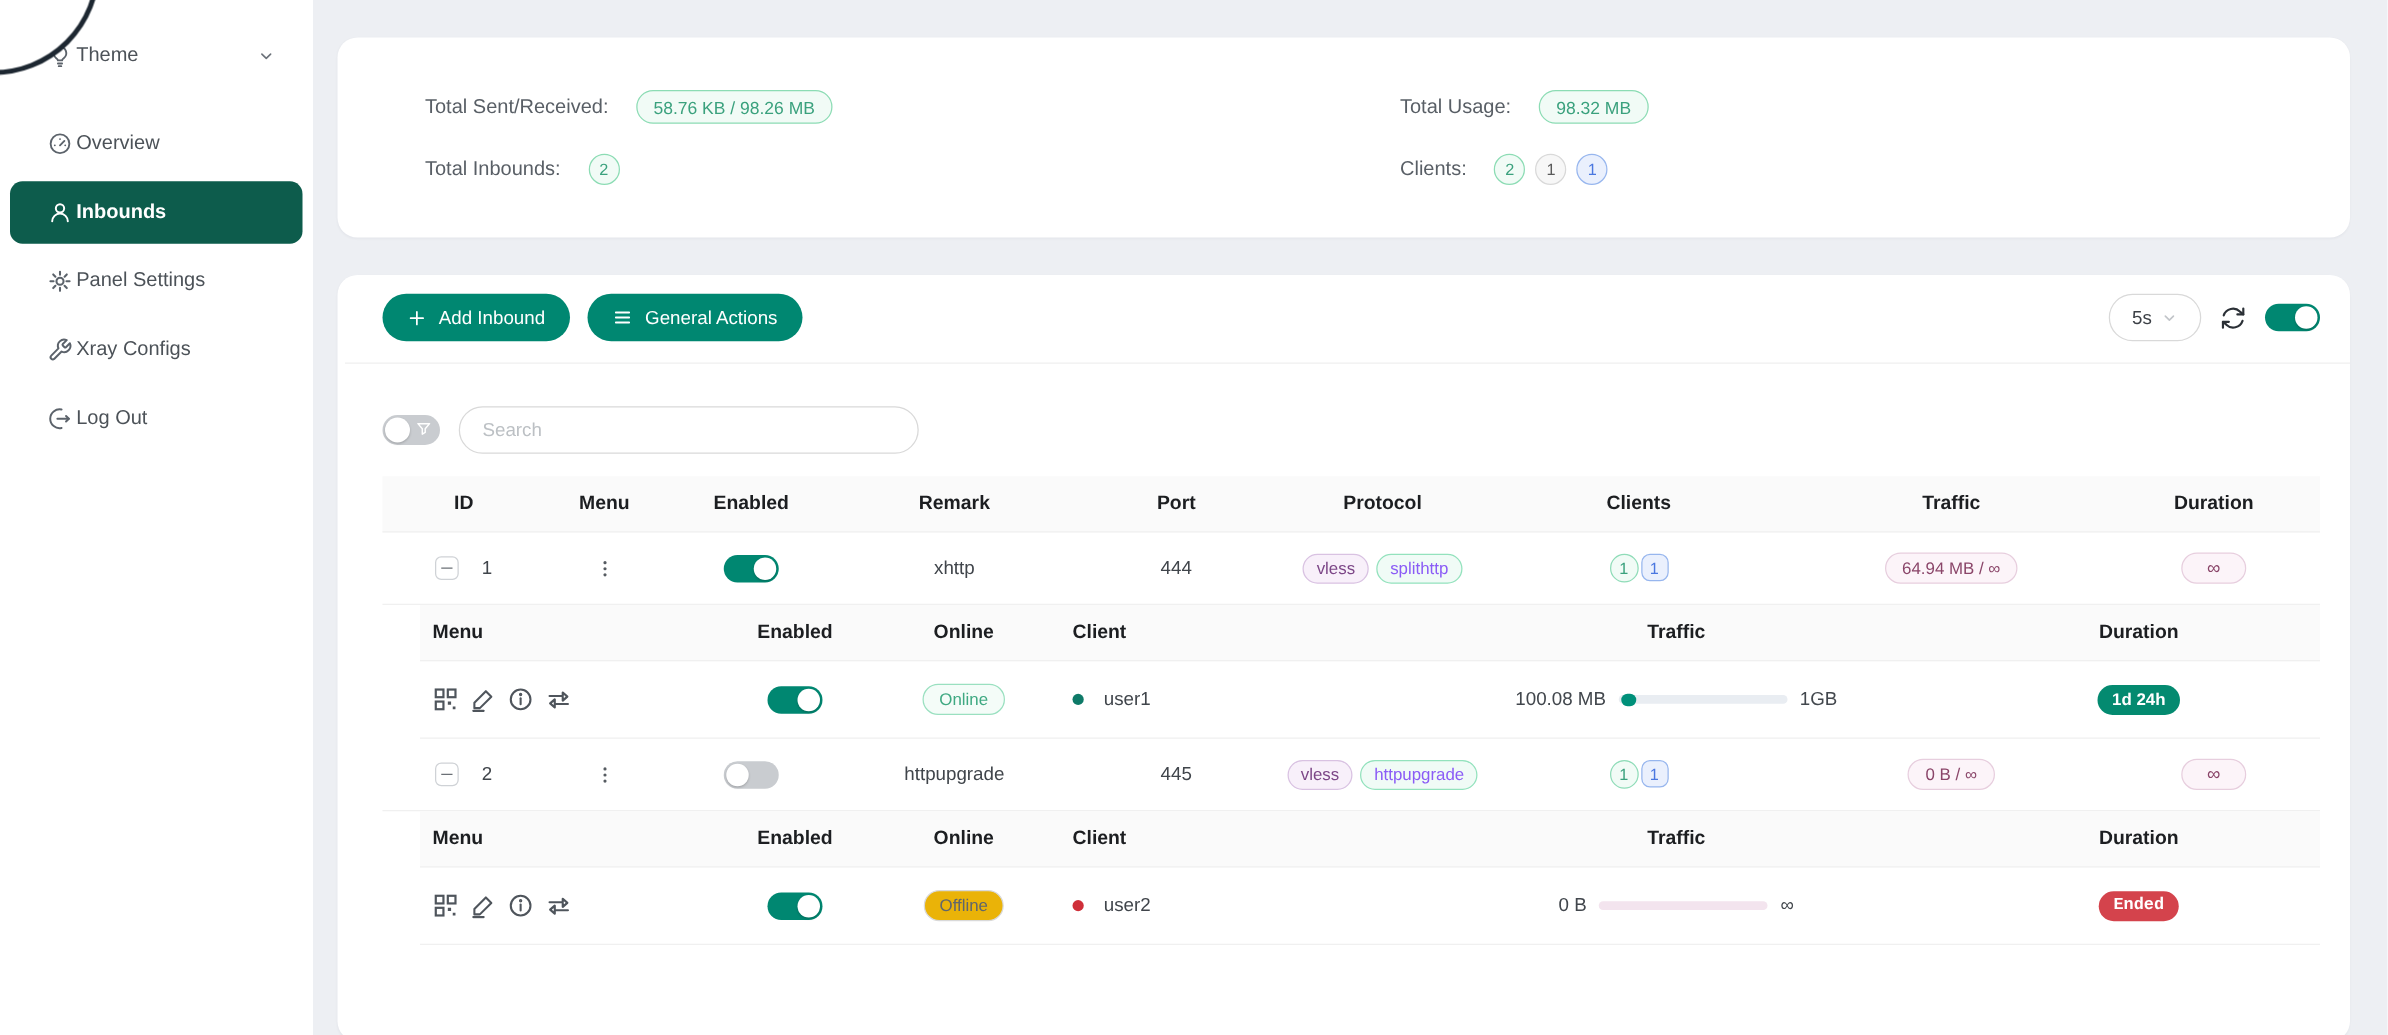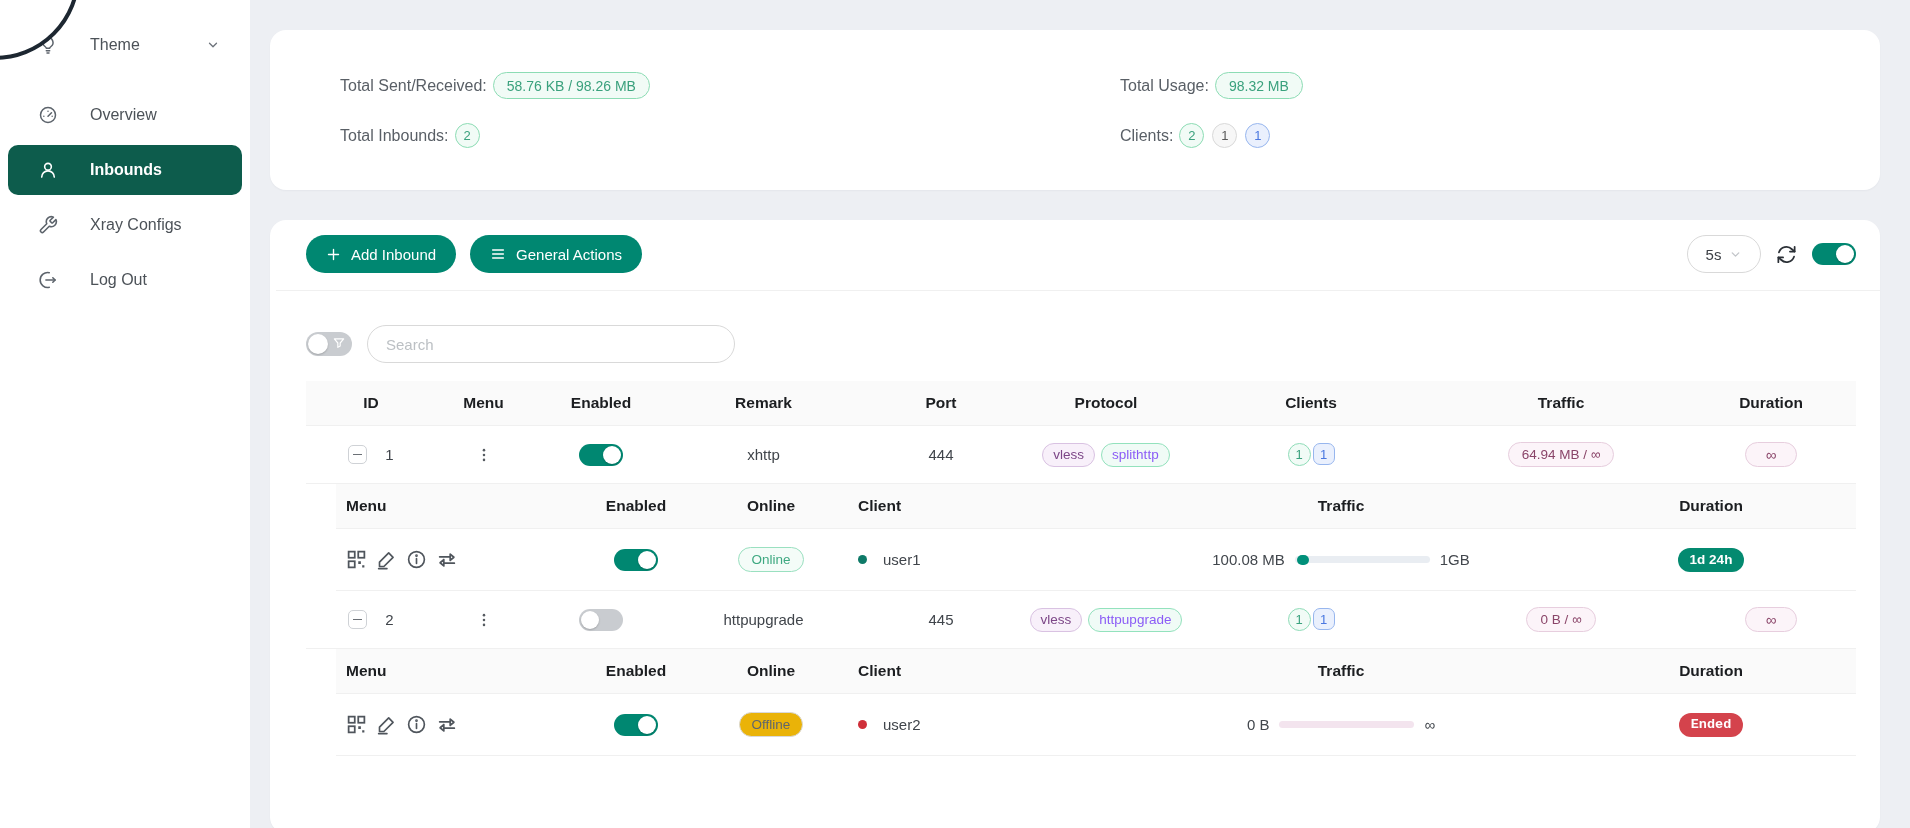--- a/index.html
+++ b/index.html
@@ -15,37 +15,37 @@
   .sidebar {
     position:fixed; left:0; top:0; bottom:0; width:250px;
     background:#ffffff; padding-top:15px; z-index:2;
   }
   .logo-arc {
     position:absolute; left:-90px; top:-110px; width:170px; height:170px;
     border-radius:50%; background:#fff; border:4px solid #1d2731;
   }
   .side-item {
     height:50px; margin:5px 8px; border-radius:10px;
-    display:flex; align-items:center; gap:32px; padding:0 22px 0 30px;
+    display:flex; align-items:center; gap:3px; padding:0 22px 0 30px;
     color:#4c5258; font-size:16px; cursor:pointer;
   }
   .side-item .icn { color:#5c636b; flex:0 0 auto; }
   .side-item.active { background:#0d5c4c; color:#fff; font-weight:700; }
   .side-item.active .icn { color:#fff; }
   .side-item .chev { margin-left:auto; color:#6c727a; }
   .side-spacer { height:10px; }
 
   
   .content { margin-left:250px; padding:30px 30px 0 20px; }
   .card { background:#fff; border-radius:16px; box-shadow:0 1px 2px rgba(20,30,40,.04); }
 
   
   .stats-card { height:160px; padding:42px 0 0 70px; margin-bottom:30px; }
   .stats-grid { display:grid; grid-template-columns:780px 1fr; row-gap:24px; }
-  .stat { display:flex; align-items:center; gap:6px; font-size:16px; color:#595f66; }
+  .stat { display:flex; align-items:center; gap:22px; font-size:16px; color:#595f66; }
   .pill {
     display:inline-flex; align-items:center; justify-content:center;
     height:27px; padding:0 13px; border-radius:14px; font-size:14px; white-space:nowrap;
   }
   .pill.green  { background:#f1fbf6; border:1px solid #8cdcb4; color:#3aa17d; }
   .badge {
     display:inline-flex; align-items:center; justify-content:center;
     width:25px; height:25px; border-radius:50%; font-size:13px;
   }
   .badge.green { background:#f1fbf6; border:1px solid #8cdcb4; color:#3aa17d; }
@@ -198,20 +198,29 @@
   <div class="side-item active">
     <span class="icn">
       <svg width="20" height="20" viewBox="0 0 24 24" fill="none" stroke="currentColor" stroke-width="1.9" stroke-linecap="round">
           <circle cx="12" cy="8" r="4"></circle>
           <path d="M4.5 20.5a7.5 7.5 0 0 1 15 0"></path>
         </svg>
     </span>
     <span>Inbounds</span>
   </div>
 
+  <div class="side-item">
+    <span class="icn">
+      <svg width="20" height="20" viewBox="0 0 24 24" fill="none" stroke="currentColor" stroke-width="2" stroke-linecap="round">
+          <circle cx="12" cy="12" r="3.4"></circle>
+          <path d="M12 2.8v3M12 18.2v3M2.8 12h3M18.2 12h3M5.5 5.5l2.1 2.1M16.4 16.4l2.1 2.1M18.5 5.5l-2.1 2.1M7.6 16.4l-2.1 2.1"></path>
+        </svg>
+    </span>
+    <span>Panel Settings</span>
+  </div>
 
   <div class="side-item">
     <span class="icn">
       <svg width="20" height="20" viewBox="0 0 24 24" fill="none" stroke="currentColor" stroke-width="1.9" stroke-linecap="round" stroke-linejoin="round">
           <path d="M14.7 6.3a1 1 0 0 0 0 1.4l1.6 1.6a1 1 0 0 0 1.4 0l3.77-3.77a6 6 0 0 1-7.94 7.94l-6.91 6.91a2.12 2.12 0 0 1-3-3l6.91-6.91a6 6 0 0 1 7.94-7.94l-3.76 3.76z"></path>
         </svg>
     </span>
     <span>Xray Configs</span>
   </div>
 

